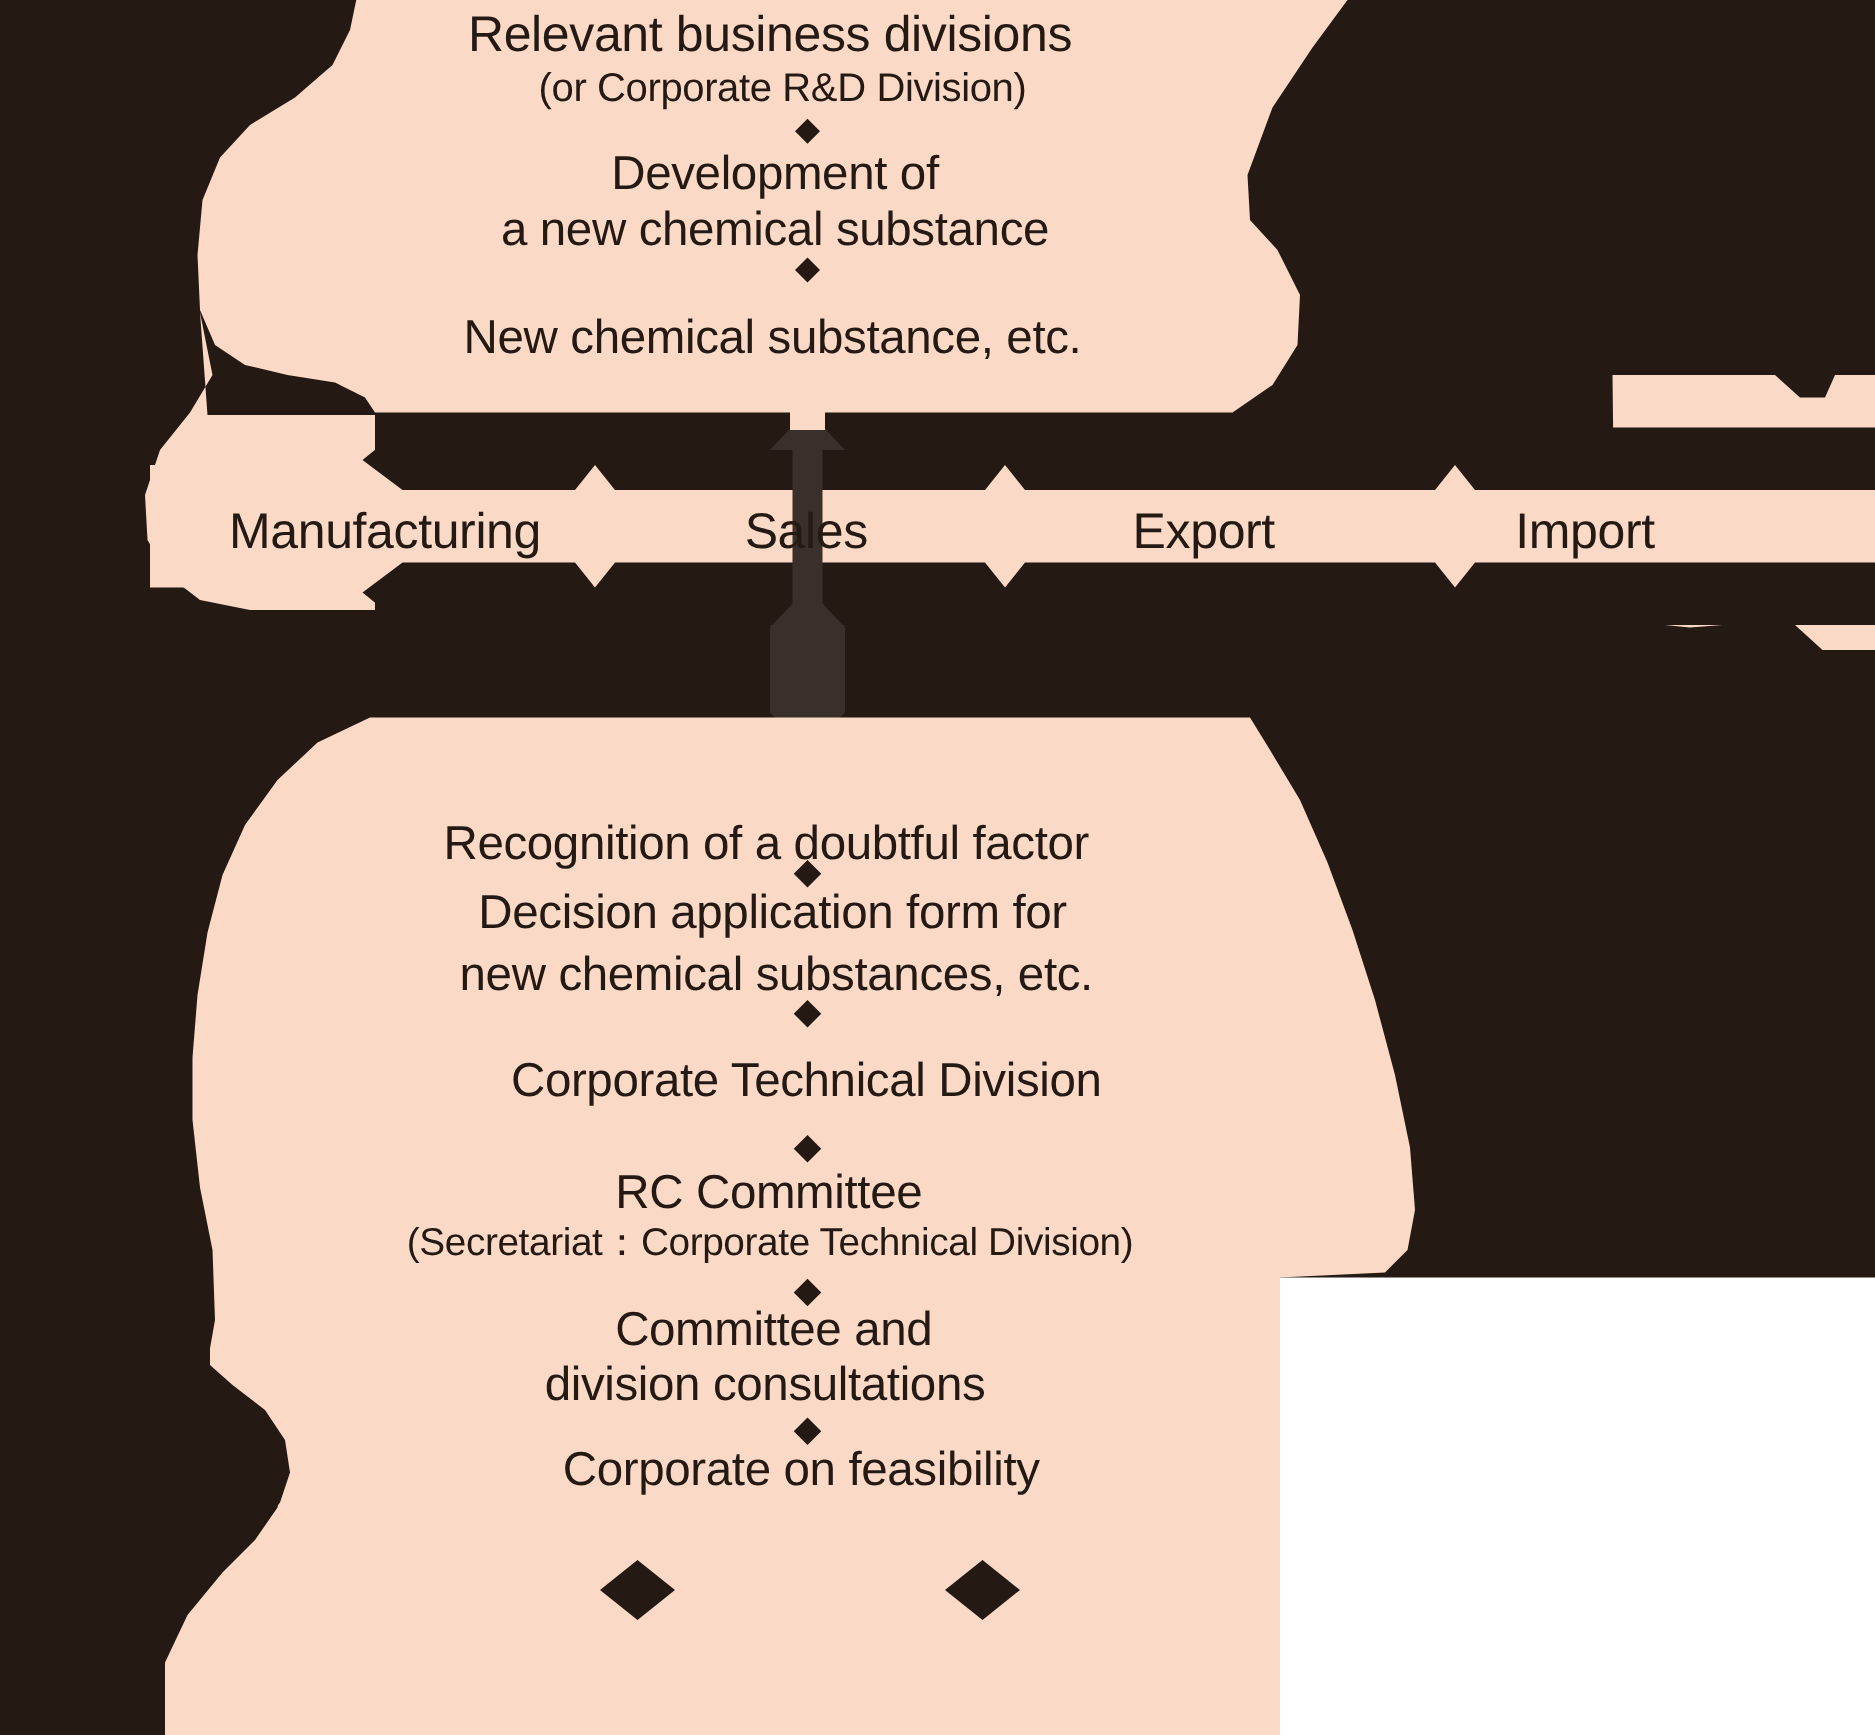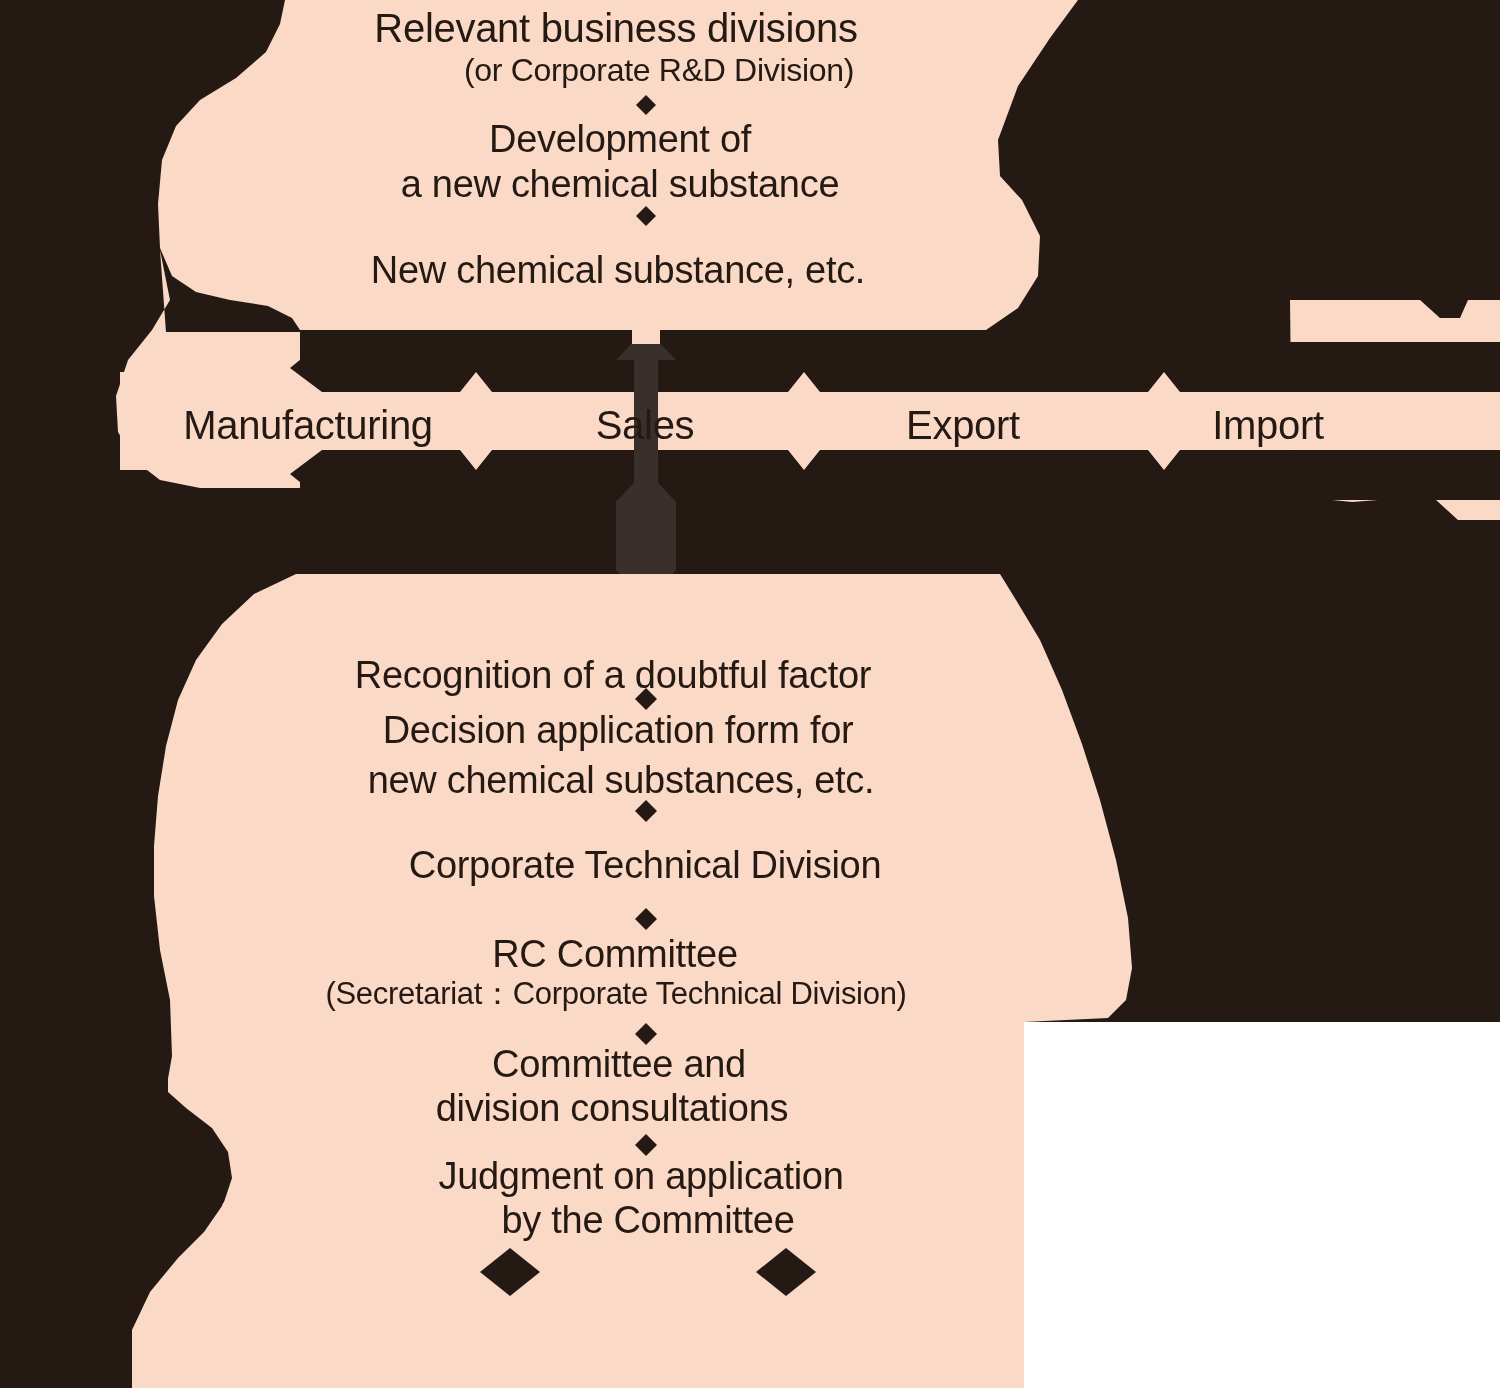--- a/index.html
+++ b/index.html
@@ -118,21 +118,21 @@
       <path d="M 646,1134 L 657,1145 L 646,1156 L 635,1145 Z"></path>
     </g>
 
     <g fill="#241913">
       <path d="M 510,1248 L 540,1272 L 510,1296 L 480,1272 Z"></path>
       <path d="M 786,1248 L 816,1272 L 786,1296 L 756,1272 Z"></path>
     </g>
   </svg>
 
   <div class="txt ctr" style="left:616px; top:7px; font-size:40px;">Relevant business divisions</div>
-  <div class="txt ctr" style="left:626px; top:54px; font-size:32px;margin-left:33px;">(or Corporate R&amp;D Division)</div>
+  <div class="txt ctr" style="left:626px; top:54px; font-size:32px;">(or Corporate R&amp;D Division)</div>
 
   <div class="txt ctr" style="left:620px; top:119px; font-size:38px;">Development of</div>
   <div class="txt ctr" style="left:620px; top:164px; font-size:38px;">a new chemical substance</div>
 
   <div class="txt ctr" style="left:618px; top:250px; font-size:38px;">New chemical substance, etc.</div>
 
   <div class="txt ctr" style="left:308px; top:404px; font-size:40px;">Manufacturing</div>
   <div class="txt ctr" style="left:645px; top:404px; font-size:40px;">Sales</div>
   <div class="txt ctr" style="left:963px; top:404px; font-size:40px;">Export</div>
   <div class="txt ctr" style="left:1268px; top:404px; font-size:40px;">Import</div>
@@ -143,17 +143,16 @@
   <div class="txt ctr" style="left:621px; top:760px; font-size:38px;">new chemical substances, etc.</div>
 
   <div class="txt ctr" style="left:645px; top:845px; font-size:38px;">Corporate Technical Division</div>
 
   <div class="txt ctr" style="left:615px; top:934px; font-size:38px;">RC Committee</div>
   <div class="txt ctr" style="left:616px; top:978px; font-size:31px;">(Secretariat：Corporate Technical Division)</div>
 
   <div class="txt ctr" style="left:619px; top:1044px; font-size:38px;">Committee and</div>
   <div class="txt ctr" style="left:612px; top:1088px; font-size:38px;">division consultations</div>
 
-  <div class="txt ctr" style="left:641px; top:1156px; font-size:38px;">Judgment on application</div>
-  <div class="txt ctr" style="left:648px; top:1200px; font-size:38px;">by the Committee</div>
+  <div class="txt ctr" style="left:641px; top:1156px; font-size:38px;">Corporate on feasibility</div>
 
 
 </div>
 
 </body></html>

